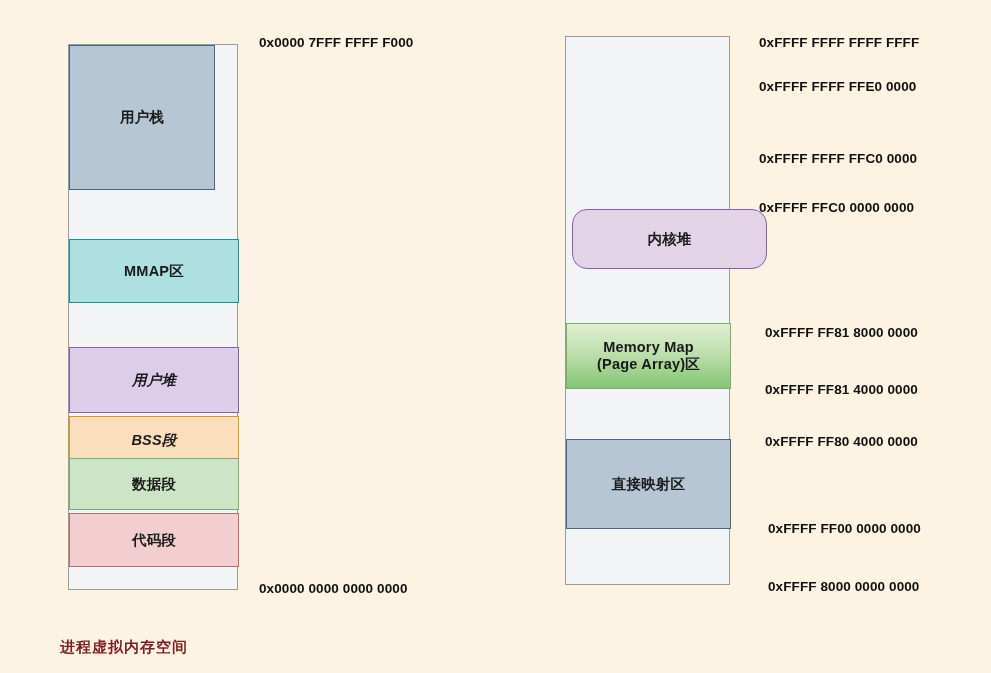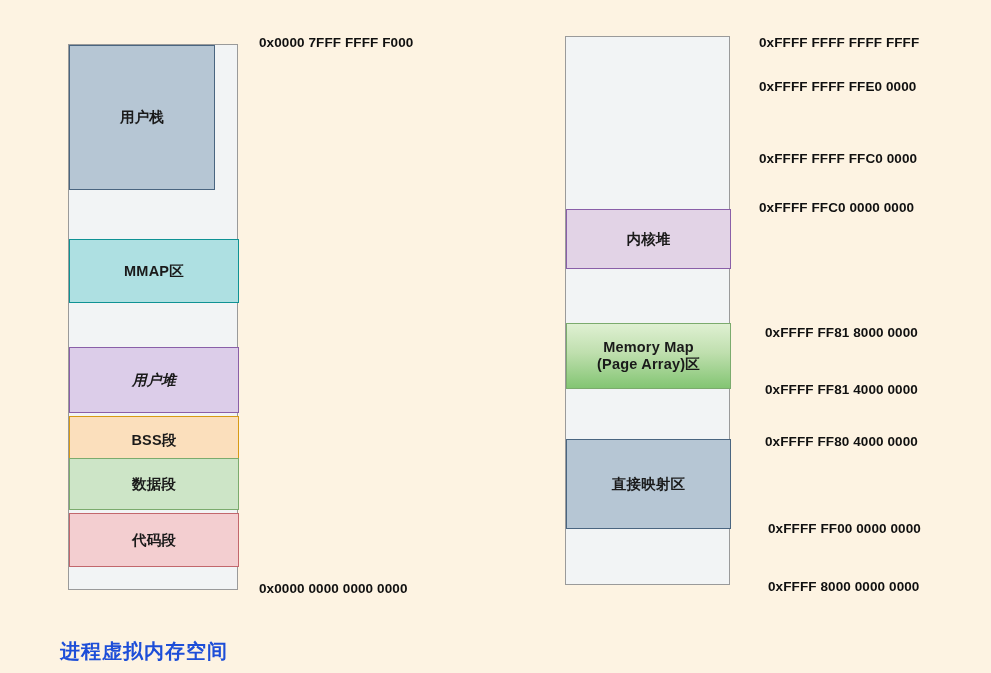--- a/index.html
+++ b/index.html
@@ -56,26 +56,26 @@
     letter-spacing: 0.2px;
   }
   .block-label {
     display: block;
     white-space: pre-line;
   }
   
   #blk-user-stack   { left: 0; top: 0;     width: 146px; height: 145px; }
   #blk-mmap         { left: 0; top: 194px; width: 170px; height: 64px;  }
   #blk-user-heap    { left: 0; top: 302px; width: 170px; height: 66px;  }
-  #blk-bss          { left: 0; top: 371px; width: 170px; height: 48px;  }
+  #blk-bss          { left: 0; top: 371px; width: 170px; height: 48px; font-style: italic;  }
   #blk-data         { left: 0; top: 413px; width: 170px; height: 52px;  }
   #blk-text         { left: 0; top: 468px; width: 170px; height: 54px;  }
   
   #blk-kernel-image { left: 0; top: 52px;  width: 165px; height: 75px;  }
-  #blk-kernel-heap  { left: 0; top: 172px; width: 165px; height: 60px;  }
+  #blk-kernel-heap  { left: 6px; top: 172px; width: 195px; height: 60px; border-radius: 15px;  }
   #blk-memory-map   { left: 0; top: 286px; width: 165px; height: 66px;  }
   #blk-direct-map   { left: 0; top: 402px; width: 165px; height: 90px;  }
   
   .c-slate  { background: #b6c6d4; border: 1.5px solid #4a6580; }
   .c-teal   { background: #aee0e2; border: 1.5px solid #0f9294; text-align: right; }
   .c-purple { background: #dccde9; border: 1.5px solid #8a5fa8; font-style: italic; }
   .c-orange { background: #fbdfbc; border: 1.5px solid #d79a14; }
   .c-green  { background: #cde5c7; border: 1.5px solid #7bab6d; }
   .c-red    { background: #f3ced0; border: 1.5px solid #c2676c; }
   .c-blue   { background: #d5e6f8; border: 1.5px solid #6a9ed0; }
@@ -102,23 +102,23 @@
   #addr-k-2 { left: 759px; top: 151px; }
   #addr-k-3 { left: 759px; top: 200px; }
   #addr-k-4 { left: 765px; top: 325px; }
   #addr-k-5 { left: 765px; top: 382px; }
   #addr-k-6 { left: 765px; top: 434px; }
   #addr-k-7 { left: 768px; top: 521px; }
   #addr-k-8 { left: 768px; top: 579px; }
   
   .caption {
     position: absolute;
-    font-size: 20px;
+    font-size: 15px;
     font-weight: bold;
-    color: #1d4ed8;
+    color: #7f1d1d;
     letter-spacing: 1px;
     white-space: nowrap;
   }
   #caption-process { left: 60px;  top: 638px; }
   #caption-kernel  { left: 557px; top: 638px; }
 </style>
 </head>
 <body>
 
 <div class="diagram">

